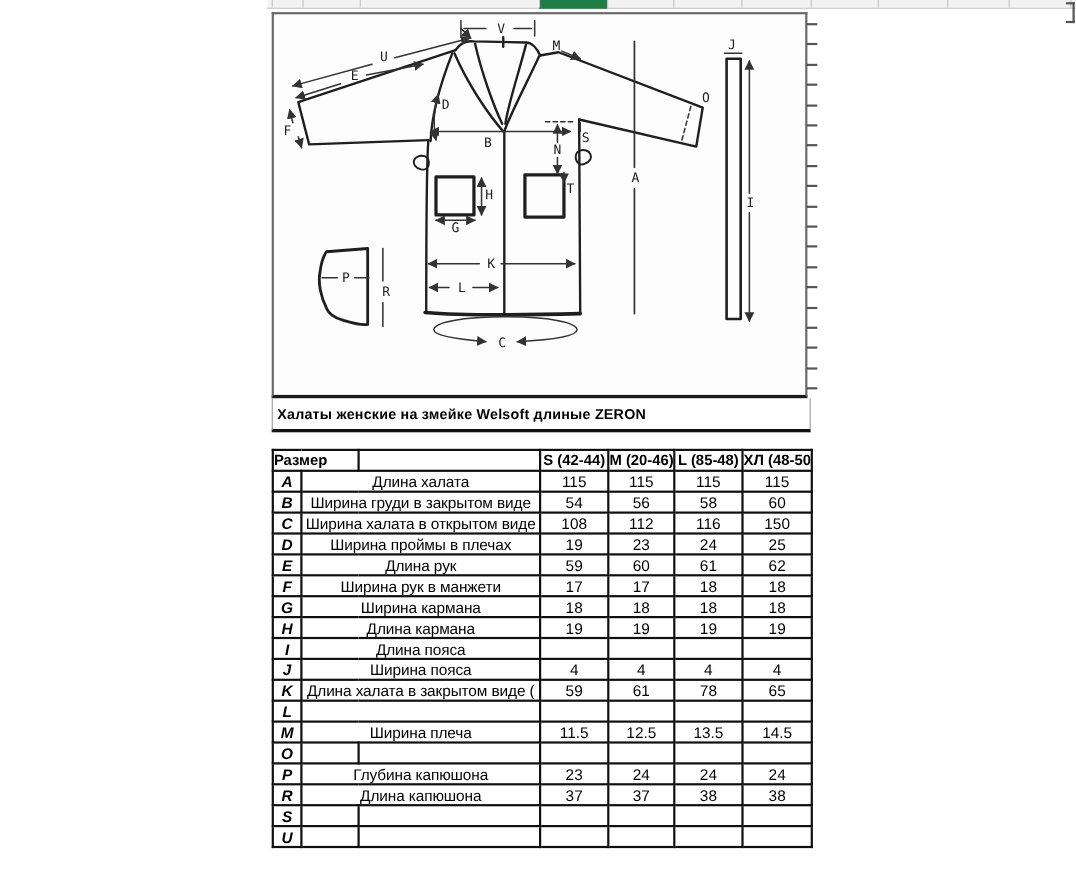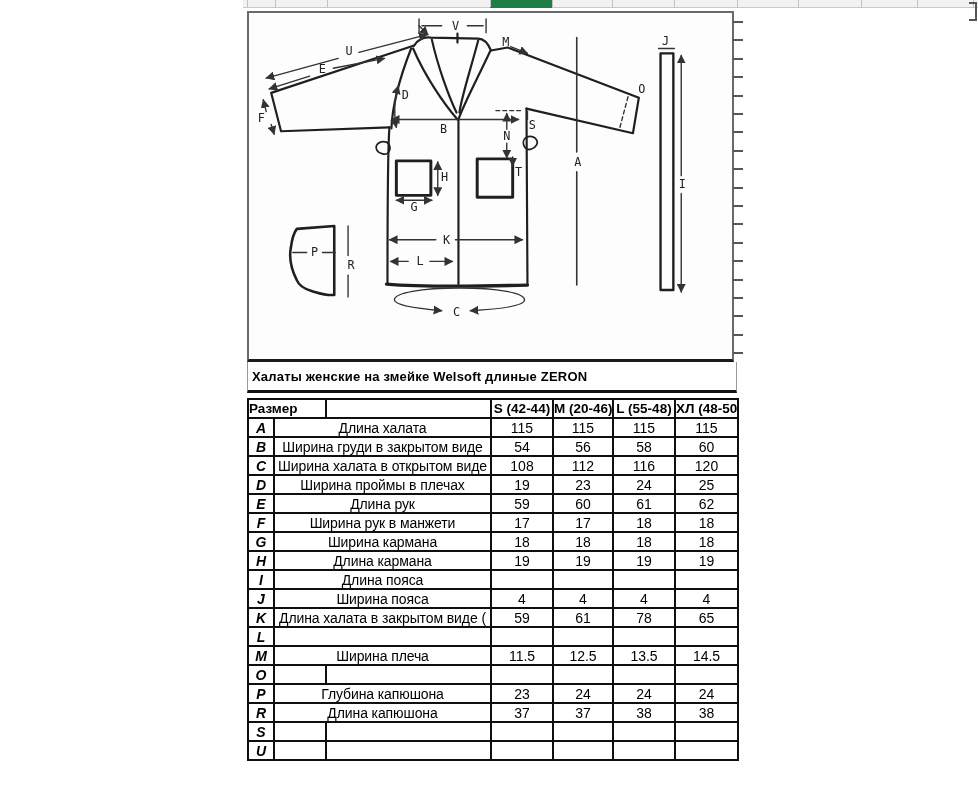--- a/index.html
+++ b/index.html
@@ -29,21 +29,21 @@
   .meas{stroke:#333;fill:none;stroke-width:1.4;stroke-linecap:round;}
   .dash{stroke-dasharray:4 3;}
   .lbl{font:12px "DejaVu Sans Mono",monospace;fill:#222;text-anchor:middle;}
 
   
   .title-bar{position:absolute;left:247px;top:362px;width:490px;height:31px;box-sizing:border-box;
     border-bottom:3px solid #111;border-left:1px solid #999;border-right:1px solid #999;
     font-weight:bold;font-size:13px;line-height:29px;padding-left:4px;letter-spacing:.2px;}
 
   
-  .size-table{position:absolute;left:247px;top:398px;border-collapse:collapse;table-layout:fixed;
+  .size-table{position:absolute;left:247px;top:408px;border-collapse:collapse;table-layout:fixed;
     width:490px;font-size:14px;}
   .size-table th,.size-table td{border:2px solid #0f0f0f;padding:0;overflow:hidden;white-space:nowrap;}
   .size-table th{height:15px;font-size:13.5px;font-weight:bold;}
   .size-table td{height:17px;}
   .h-razmer{text-align:left;padding-left:3px;}
   .h-xl{border-top:none;vertical-align:top;line-height:17px;}
   .letter{text-align:center;font-weight:bold;font-style:italic;}
   .desc{text-align:center;padding-left:4px;letter-spacing:-.1px;}
   .val{text-align:center;}
 </style>
@@ -219,21 +219,21 @@
       <col style="width:60px">
       <col style="width:62px">
       <col style="width:63px">
   </colgroup>
   <thead>
     <tr>
       <th class="h-razmer" colspan="2">Размер</th>
       <th></th>
       <th>S (42-44)</th>
       <th>M (20-46)</th>
-      <th>L (55-48)</th>
+      <th>L (85-48)</th>
       <th class="h-xl">ХЛ (48-50)</th>
     </tr>
   </thead>
   <tbody>
       <tr>
         <td class="letter">A</td>
         <td class="desc" colspan="2">Длина халата</td>
         <td class="val">115</td>
         <td class="val">115</td>
         <td class="val">115</td>
@@ -246,21 +246,21 @@
         <td class="val">56</td>
         <td class="val">58</td>
         <td class="val">60</td>
       </tr>
       <tr>
         <td class="letter">C</td>
         <td class="desc" colspan="2">Ширина халата в открытом виде</td>
         <td class="val">108</td>
         <td class="val">112</td>
         <td class="val">116</td>
-        <td class="val">120</td>
+        <td class="val">150</td>
       </tr>
       <tr>
         <td class="letter">D</td>
         <td class="desc" colspan="2">Ширина проймы в плечах</td>
         <td class="val">19</td>
         <td class="val">23</td>
         <td class="val">24</td>
         <td class="val">25</td>
       </tr>
       <tr>

